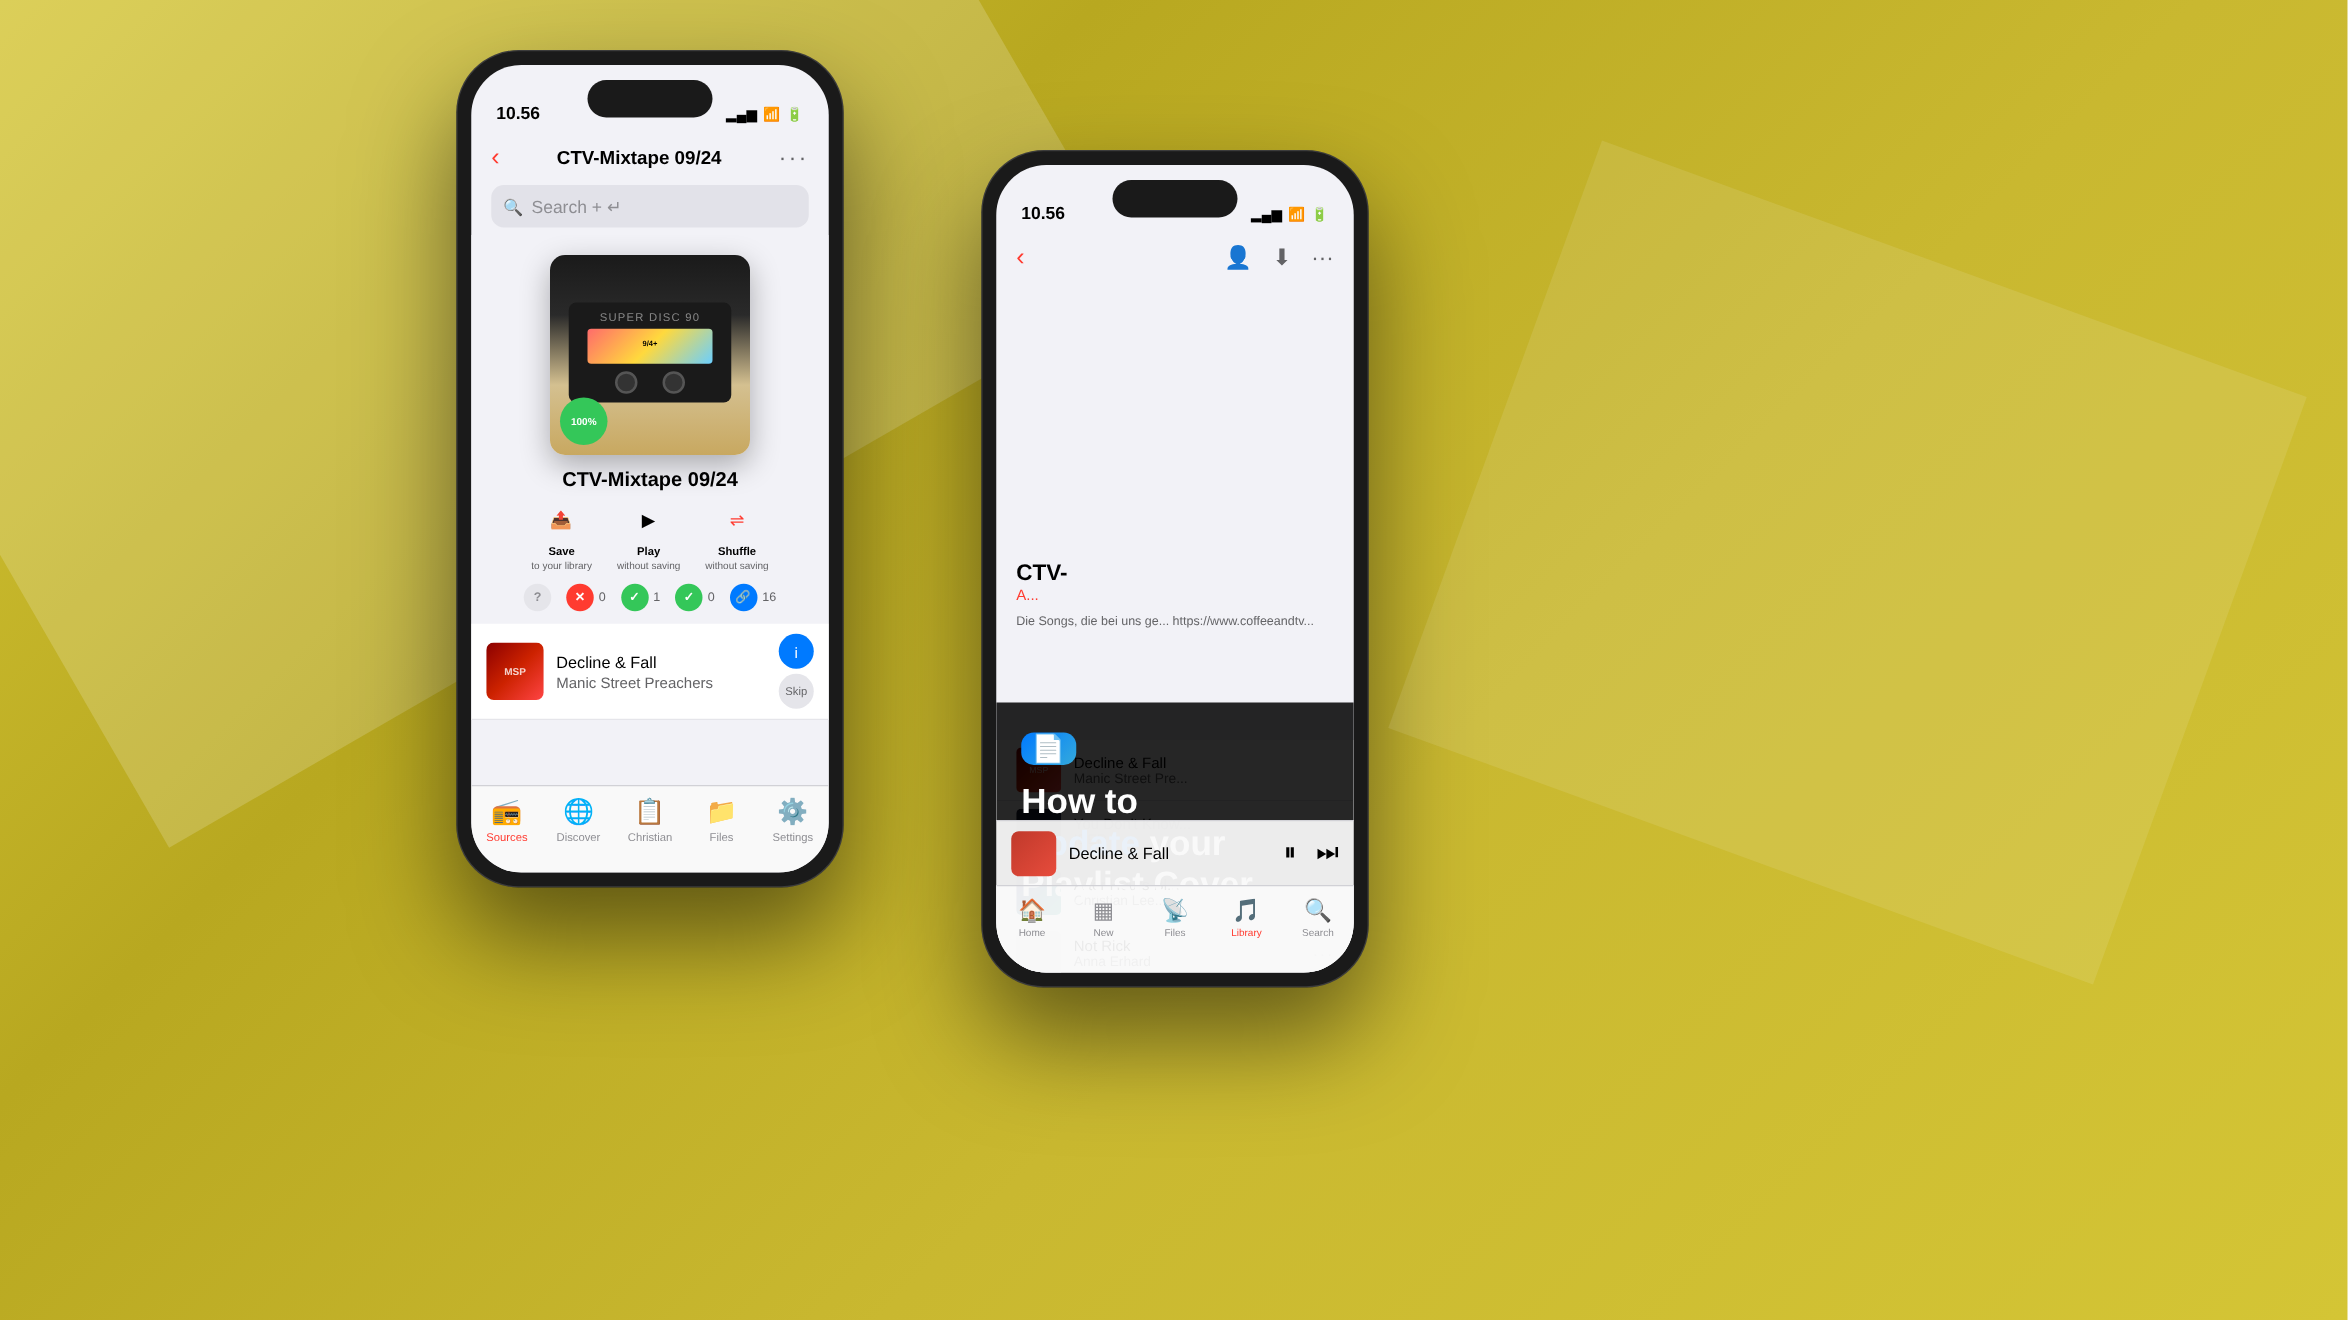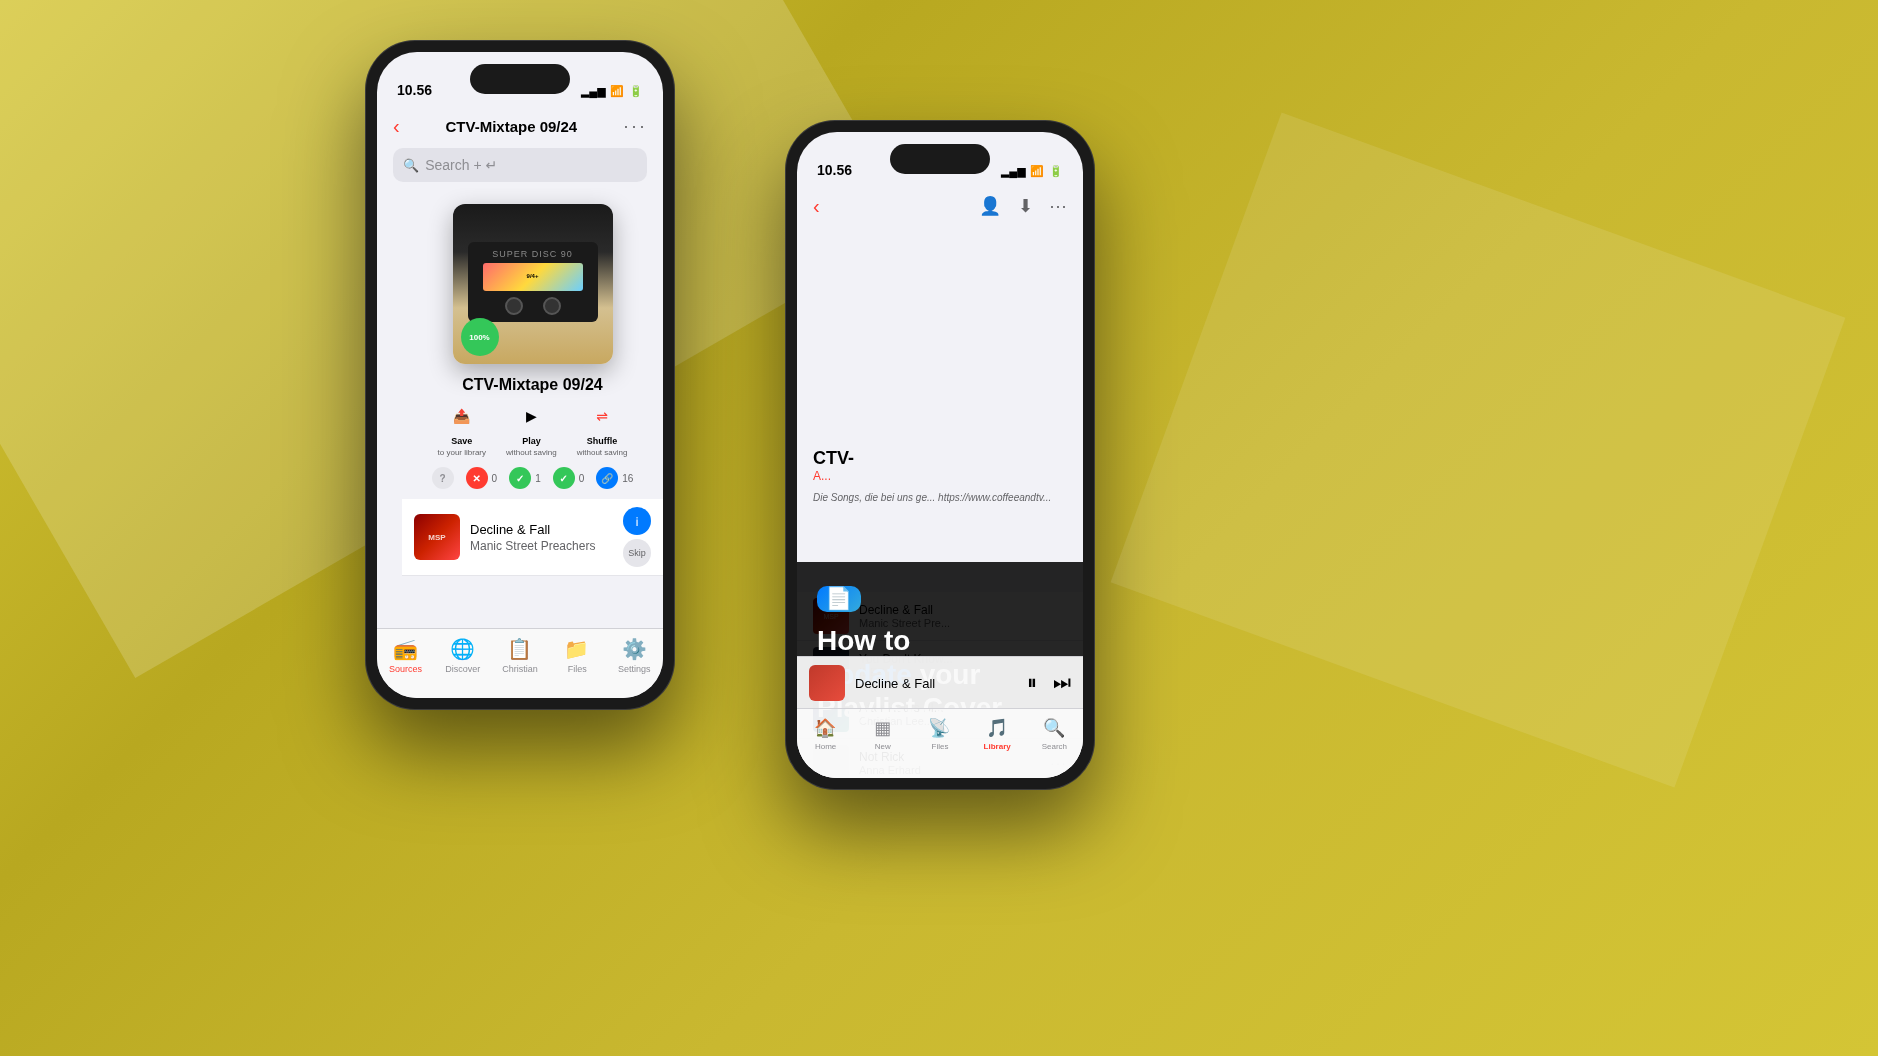--- a/index.html
+++ b/index.html
@@ -177,21 +177,20 @@
 
     
     .playlist-content {
       position: absolute;
       top: 136px;
       left: 0;
       right: 0;
       bottom: 70px;
       overflow: hidden;
       background: #f2f2f7;
-      padding-left: 25px;
     }
 
     
     .album-art-container {
       position: relative;
       width: 160px;
       height: 160px;
       margin: 16px auto 12px;
       border-radius: 12px;
       overflow: hidden;
@@ -577,21 +576,20 @@
       font-size: 14px;
       font-weight: 600;
       color: #ff3b30;
       margin-bottom: 6px;
     }
 
     .right-desc {
       font-size: 10px;
       color: #636366;
       line-height: 1.3;
-      font-style: italic;
     }
 
     
     .right-song-list {
       position: absolute;
       top: 460px;
       left: 0;
       right: 0;
     }
 
@@ -748,21 +746,21 @@
       color: #8e8e93;
     }
 
     .right-tab-icon.active { color: #ff3b30; }
 
     .right-tab-label {
       font-size: 8px;
       color: #8e8e93;
     }
 
-    .right-tab-label.active { color: #ff3b30; font-weight: bold; }
+    .right-tab-label.active { color: #ff3b30; }
 
     
     .cover-manic {
       background: linear-gradient(135deg, #8B0000 0%, #cc2200 50%, #ff4444 100%);
       width: 100%;
       height: 100%;
       display: flex;
       align-items: center;
       justify-content: center;
     }

